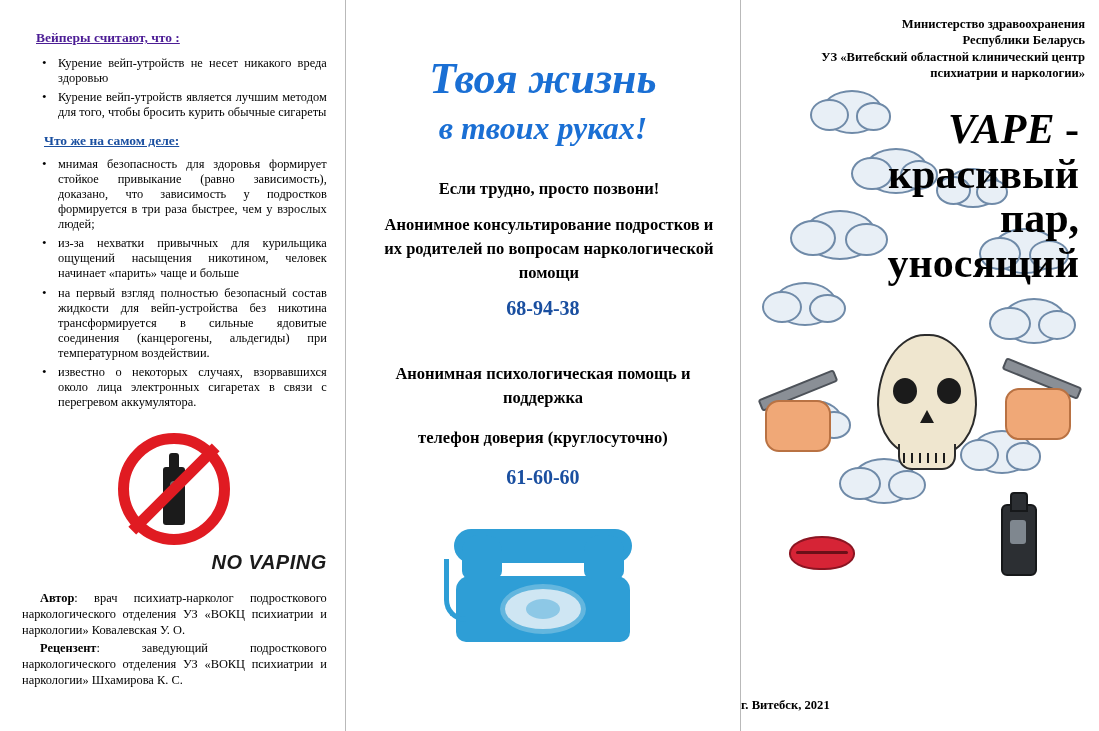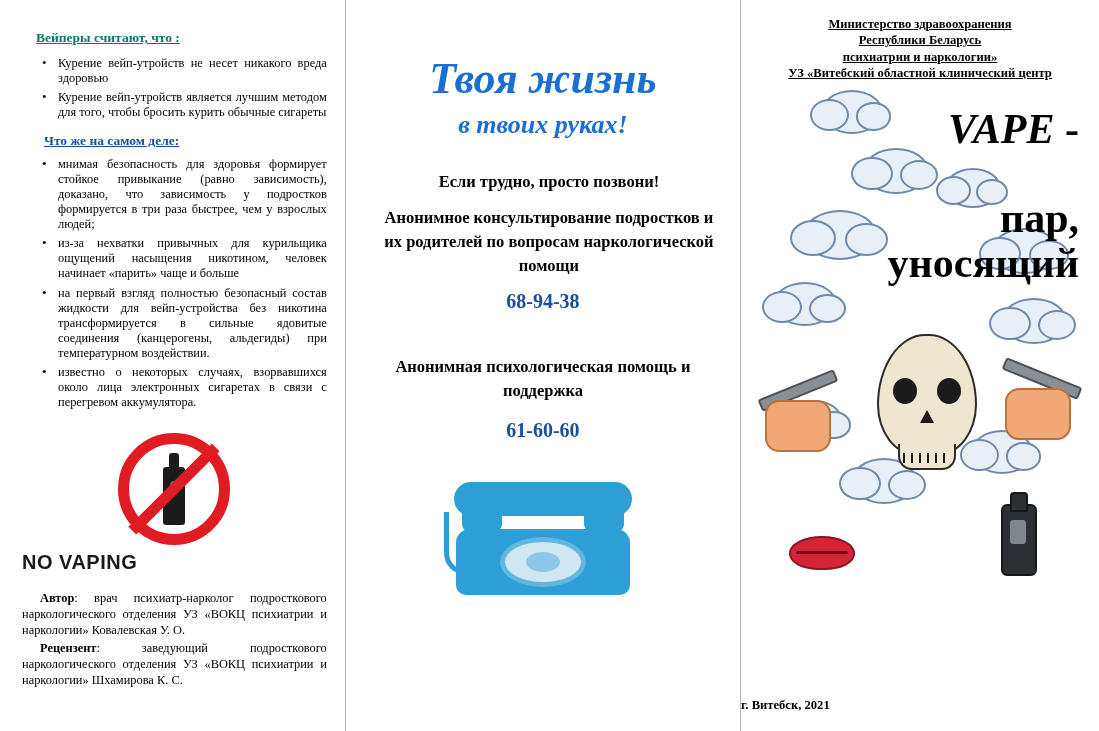--- a/index.html
+++ b/index.html
@@ -35,21 +35,21 @@
     border-left: 1px solid #b9b9b9;
     border-right: 1px solid #b9b9b9;
   }
   .panel-right {
     width: 369px;
     padding: 10px 14px 8px 14px;
   }
 
   
   .blue-head {
-    color: #0f766e;
+    color: #4c1d95;
     font-weight: bold;
     font-size: 13.5px;
     text-decoration: underline;
     margin: 12px 0 10px 14px;
   }
   .sub-head {
     color: #1a4fa0;
     font-weight: bold;
     font-size: 13.5px;
     text-decoration: underline;
@@ -69,22 +69,23 @@
     padding-left: 10px;
   }
   ul.bullets > li::before {
     content: "\2022";
     position: absolute;
     left: -6px;
     top: -1px;
     font-size: 13px;
   }
   .no-vaping-wrap {
-    text-align: left;
+    text-align: right;
     margin: 22px 0 10px 0;
+    font-style: italic;
   }
   .no-vaping-sign {
     position: relative;
     width: 112px;
     height: 112px;
     margin: 0 auto;
   }
   .nv-circle {
     position: absolute;
     inset: 0;
@@ -165,21 +166,21 @@
     font-style: italic;
     font-size: 44px;
     text-align: center;
     line-height: 1.05;
     margin-top: 38px;
   }
   .title-sub {
     color: #1a6fd4;
     font-weight: bold;
     font-style: italic;
-    font-size: 26px;
+    font-size: 32px;
     text-align: center;
     margin-top: 8px;
   }
   .mid-block {
     text-align: center;
     font-weight: bold;
     font-size: 16.5px;
     line-height: 1.45;
     margin-top: 30px;
   }
@@ -265,28 +266,27 @@
     top: 52px;
     width: 34px;
     height: 58px;
     border-left: 5px solid #2e9ed6;
     border-bottom: 5px solid #2e9ed6;
     border-radius: 0 0 0 22px;
   }
 
   
   .ministry {
-    text-align: center;
+    text-align: right;
     font-weight: bold;
     font-size: 12.6px;
     line-height: 1.3;
     margin-top: 6px;
     position: relative;
     z-index: 5;
-    text-decoration: underline;
   }
   .ministry p { margin: 0; }
   .vape-title {
     position: relative;
     z-index: 5;
     text-align: right;
     font-size: 42px;
     font-weight: bold;
     line-height: 1.06;
     margin-top: 26px;
@@ -508,20 +508,21 @@
     <div class="title-sub">в твоих руках!</div>
 
     <div class="mid-block">
       <p>Если трудно, просто позвони!</p>
       <p>Анонимное консультирование подростков и их родителей по вопросам наркологической помощи</p>
     </div>
     <div class="phone-num">68-94-38</div>
 
     <div class="mid-block2">
       <p>Анонимная психологическая помощь и поддержка</p>
+      <p>телефон доверия (круглосуточно)</p>
     </div>
     <div class="phone-num">61-60-60</div>
 
     <div class="phone-img">
       <div class="ph-base">
         <div class="ph-dial">
           <div class="ph-dial-in"></div>
         </div>
       </div>
       <div class="ph-handset">
@@ -530,27 +531,27 @@
       </div>
       <div class="ph-cord"></div>
     </div>
   </div>
 
   <div class="panel panel-right">
 
     <div class="ministry">
       <p>Министерство здравоохранения</p>
       <p>Республики Беларусь</p>
+      <p>УЗ «Витебский областной клинический центр</p>
       <p>психиатрии и наркологии»</p>
-      <p>УЗ «Витебский областной клинический центр</p>
     </div>
 
     <div class="vape-title">
       <span class="vape-word">VAPE</span><span> -</span><br>
-      <br>
+      <span>красивый</span><br>
       <span>пар,</span><br>
       <span>уносящий</span><br>
     </div>
 
     <div class="art-area">
       <div class="cloud" style="left:66px;  top:-190px; width:58px; height:40px;"></div>
       <div class="cloud" style="left:108px; top:-132px; width:62px; height:42px;"></div>
       <div class="cloud" style="left:190px; top:-112px; width:52px; height:36px;"></div>
       <div class="cloud" style="left:48px;  top:-70px;  width:70px; height:46px;"></div>
       <div class="cloud" style="left:236px; top:-52px;  width:64px; height:42px;"></div>

